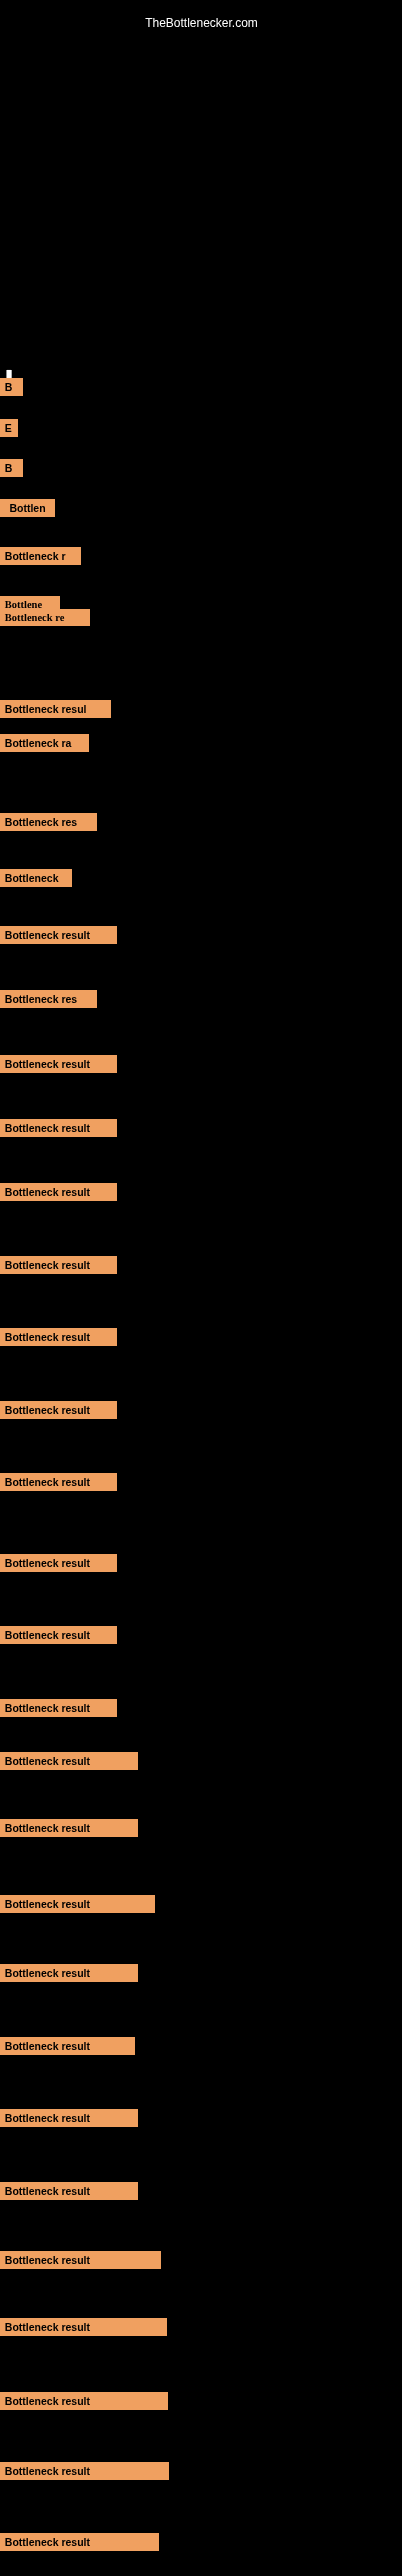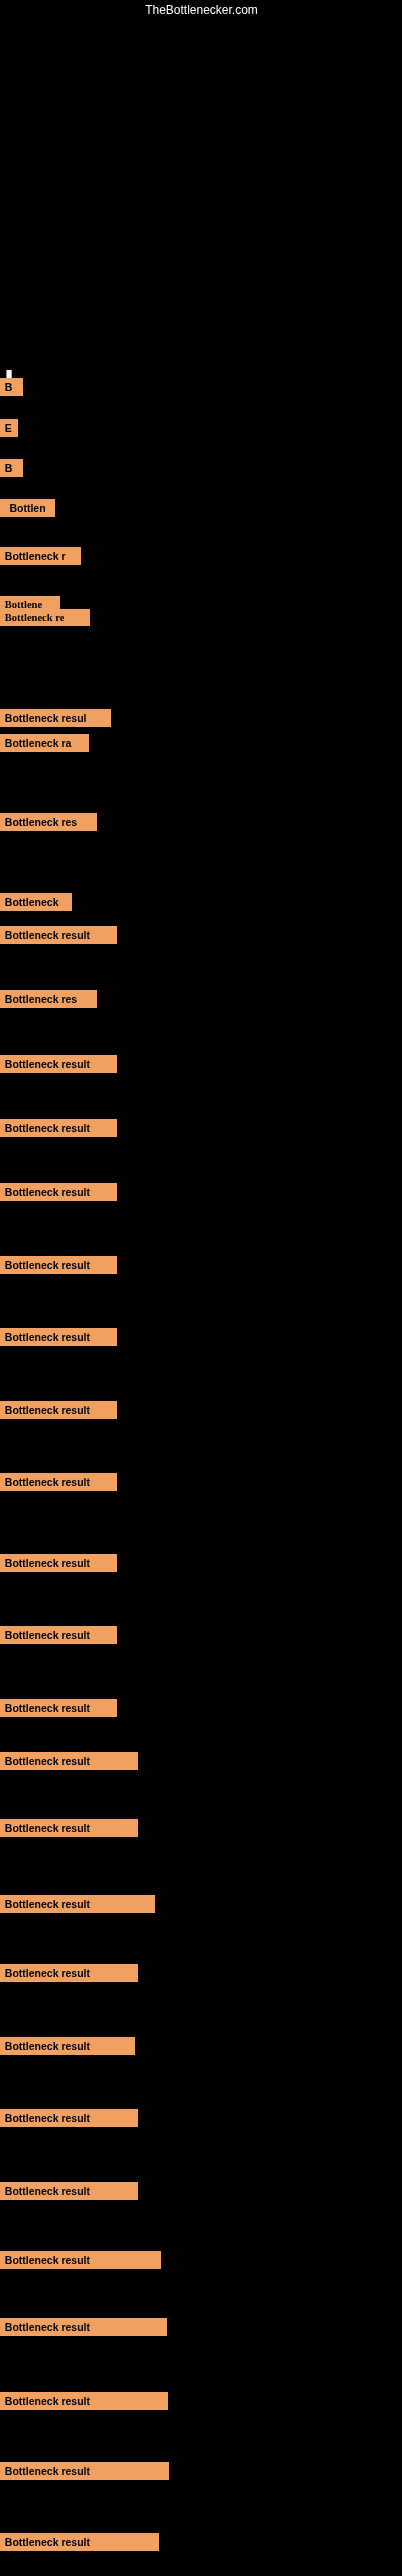--- a/index.html
+++ b/index.html
@@ -11,21 +11,21 @@
     body {
       width: 403px;
       min-height: 2576px;
       background-color: #000000;
       font-family: Arial, sans-serif;
       position: relative;
     }
 
     .site-title {
       position: absolute;
-      top: 3px;
+      top: 16px;
       left: 50%;
       transform: translateX(-50%);
       color: #ffffff;
       font-size: 12px;
       white-space: nowrap;
     }
 
     .bottleneck-label {
       position: absolute;
       left: 0;
@@ -53,24 +53,24 @@
 <div id="labels-container"></div>
 
 <span class="cursor-indicator" style="top: 370px;">▌</span>
 <div class="bottleneck-label" style="top: 378px; min-width: 22.5px;">B</div>
 <div class="bottleneck-label" style="top: 419px; min-width: 17.7px;">E</div>
 <div class="bottleneck-label" style="top: 459px; min-width: 22.5px;">B</div>
 <div class="bottleneck-label" style="top: 499px; min-width: 55px; text-align: center;">Bottlen</div>
 <div class="bottleneck-label" style="top: 547px; min-width: 81px;">Bottleneck r</div>
 <div class="bottleneck-label" style="top: 596px; min-width: 60px; font-family: Liberation Serif, serif;">Bottlene</div>
 <div class="bottleneck-label" style="top: 609px; min-width: 90px; font-family: Liberation Serif, serif;">Bottleneck re</div>
-<div class="bottleneck-label" style="top: 700px; min-width: 111px; margin-top: 9px;">Bottleneck resul</div>
+<div class="bottleneck-label" style="top: 700px; min-width: 111px;">Bottleneck resul</div>
 <div class="bottleneck-label" style="top: 734px; min-width: 89px;">Bottleneck ra</div>
 <div class="bottleneck-label" style="top: 813px; min-width: 97px;">Bottleneck res</div>
-<div class="bottleneck-label" style="top: 869px; min-width: 72px; margin-top: 24px;">Bottleneck</div>
+<div class="bottleneck-label" style="top: 869px; min-width: 72px;">Bottleneck</div>
 <div class="bottleneck-label" style="top: 926px; min-width: 117px;">Bottleneck result</div>
 <div class="bottleneck-label" style="top: 990px; min-width: 97px;">Bottleneck res</div>
 <div class="bottleneck-label" style="top: 1055px; min-width: 117px;">Bottleneck result</div>
 <div class="bottleneck-label" style="top: 1119px; min-width: 117px;">Bottleneck result</div>
 <div class="bottleneck-label" style="top: 1183px; min-width: 117px;">Bottleneck result</div>
 <div class="bottleneck-label" style="top: 1256px; min-width: 117px;">Bottleneck result</div>
 <div class="bottleneck-label" style="top: 1328px; min-width: 117px;">Bottleneck result</div>
 <div class="bottleneck-label" style="top: 1401px; min-width: 117px;">Bottleneck result</div>
 <div class="bottleneck-label" style="top: 1473px; min-width: 117px;">Bottleneck result</div>
 <div class="bottleneck-label" style="top: 1554px; min-width: 117px;">Bottleneck result</div>

